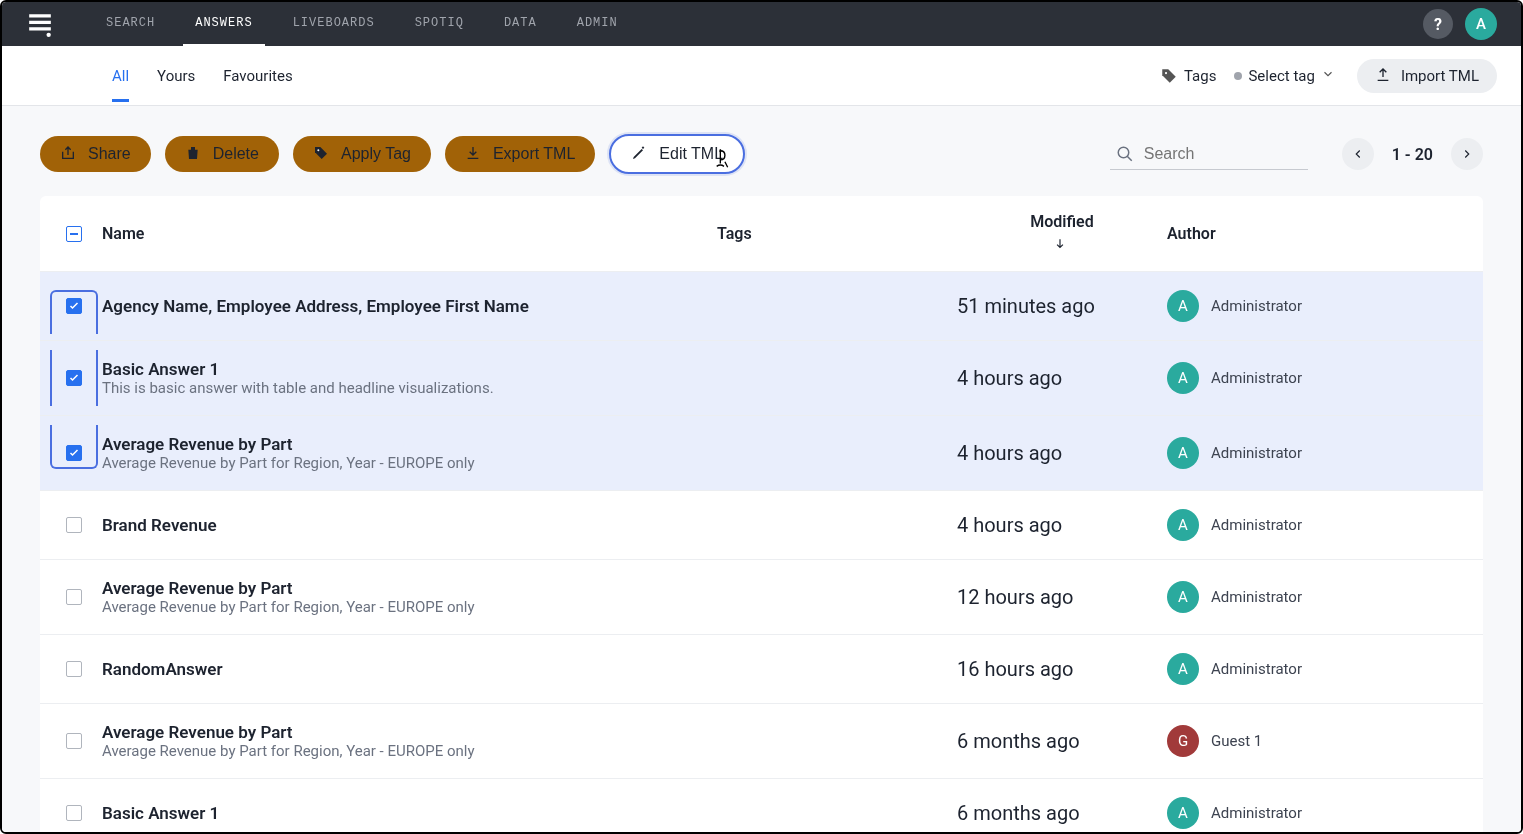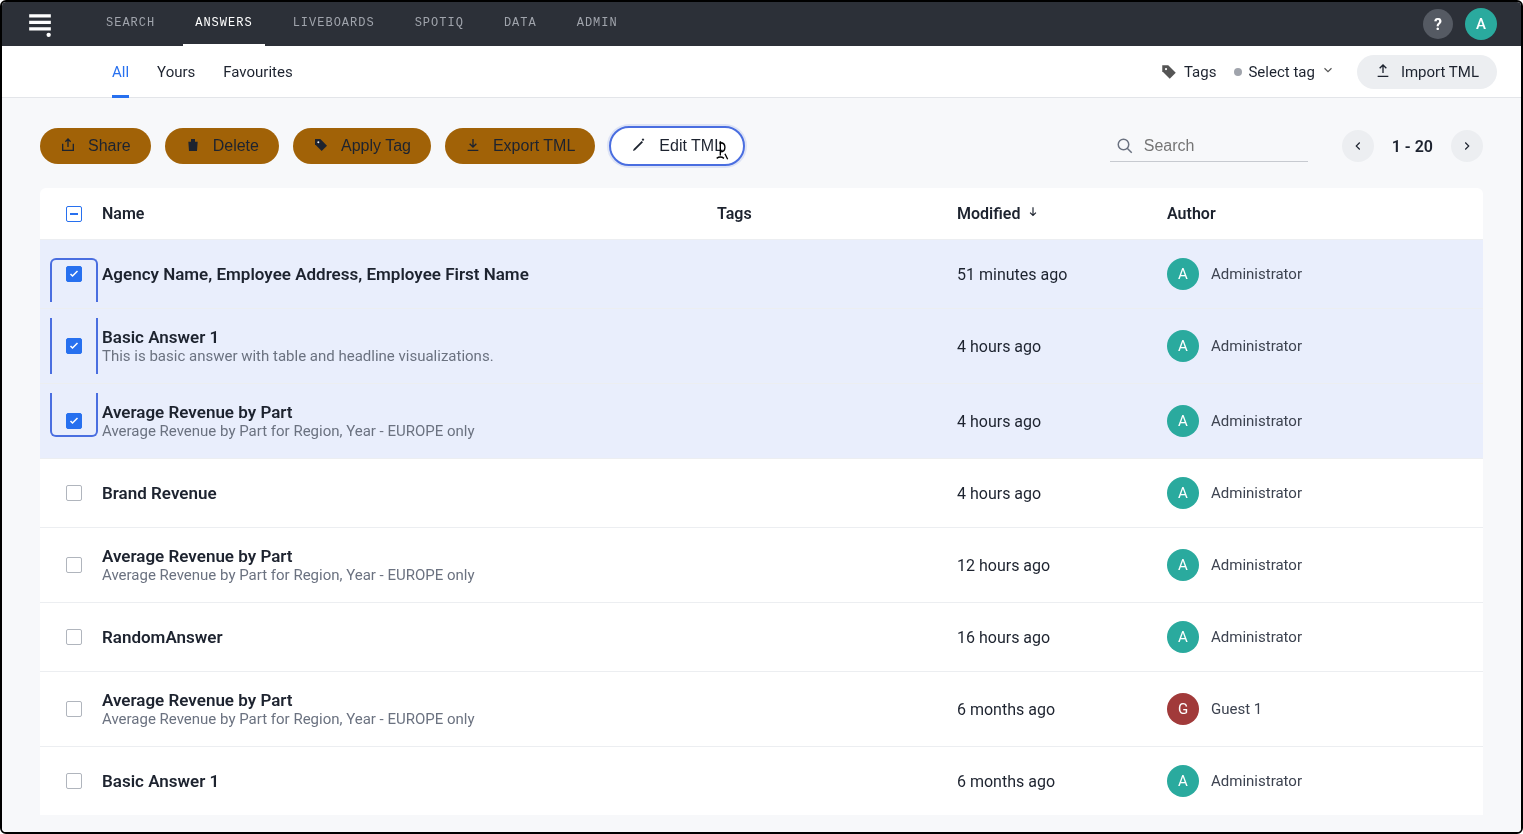--- a/index.html
+++ b/index.html
@@ -10,21 +10,21 @@
 .logo { width: 28px; height: 28px; margin-right: 40px; display: flex; align-items: center; justify-content: center; }
 .logo svg { fill: #fff; }
 .nav-items { display: flex; gap: 16px; flex: 1; }
 .nav-item { font-family: "Courier New", monospace; font-size: 12px; letter-spacing: 1px; color: #a0a4ac; padding: 14px 12px; cursor: pointer; text-transform: uppercase; }
 .nav-item.active { color: #fff; border-bottom: 3px solid #fff; }
 .nav-right { display: flex; align-items: center; gap: 12px; }
 .help-btn { width: 30px; height: 30px; border-radius: 50%; background: #555a63; color: #fff; display: flex; align-items: center; justify-content: center; font-size: 16px; font-weight: bold; cursor: pointer; }
 .avatar-btn { width: 32px; height: 32px; border-radius: 50%; background: #2aaa9e; color: #fff; display: flex; align-items: center; justify-content: center; font-size: 15px; font-weight: 500; cursor: pointer; }
 
 
-.subnav { height: 52px; border-bottom: 1px solid #e3e5e9; display: flex; align-items: center; padding: 0 24px 0 110px; }
+.subnav { height: 60px; border-bottom: 1px solid #e3e5e9; display: flex; align-items: center; padding: 0 24px 0 110px; }
 .tabs { display: flex; gap: 28px; flex: 1; }
 .tab { font-size: 15px; color: #1d232f; padding: 16px 0; cursor: pointer; position: relative; }
 .tab.active { color: #2770ef; }
 .tab.active::after { content: ""; position: absolute; bottom: -1px; left: 0; right: 0; height: 3px; background: #2770ef; }
 .subnav-right { display: flex; align-items: center; gap: 18px; }
 .tags-link { display: flex; align-items: center; gap: 6px; font-size: 15px; color: #1d232f; cursor: pointer; }
 .select-tag { display: flex; align-items: center; gap: 6px; font-size: 15px; color: #1d232f; cursor: pointer; }
 .dot-gray { width: 8px; height: 8px; border-radius: 50%; background: #a0a4ac; display: inline-block; }
 .import-btn { display: flex; align-items: flex-start; gap: 8px; background: #eceef1; border-radius: 18px; padding: 8px 18px; font-size: 15px; cursor: pointer; }
 
@@ -39,29 +39,29 @@
 .pager { display: flex; align-items: center; gap: 8px; margin-left: 20px; }
 .pager-btn { width: 32px; height: 32px; border-radius: 50%; background: #eceef1; display: flex; align-items: center; justify-content: center; cursor: pointer; }
 .pager-label { font-size: 16px; font-weight: 600; padding: 0 10px; }
 
 
 .table-container { background: #fff; margin: 0 38px; border-radius: 6px 6px 0 0; overflow: hidden; }
 .t-header { display: flex; align-items: center; padding: 16px 16px; color: #1d232f; font-weight: 600; font-size: 16px; }
 .col-check { width: 36px; display: flex; align-items: center; justify-content: center; }
 .col-name { flex: 1; padding-left: 10px; }
 .col-tags { width: 240px; }
-.col-mod { width: 210px; display: flex; align-items: center; gap: 6px; }
+.col-mod { width: 210px; display: flex; align-items: center; gap: 6px; flex-direction: column; }
 .col-auth { width: 300px; }
 
 .row { display: flex; align-items: center; padding: 18px 16px; border-top: 1px solid #eceef1; }
 .row.selected { background: #e9eefc; }
 .row-name-block { flex: 1; padding-left: 10px; }
 .row-title { font-size: 17px; font-weight: 600; color: #1d232f; }
 .row-desc { font-size: 15px; color: #6b7280; }
-.row-mod { width: 210px; font-size: 16px; color: #1d232f; }
+.row-mod { width: 210px; font-size: 20px; color: #1d232f; }
 .row-tags { width: 240px; }
 .row-auth { width: 300px; display: flex; align-items: center; gap: 12px; }
 .auth-avatar { width: 32px; height: 32px; border-radius: 50%; display: flex; align-items: center; justify-content: center; color: #fff; font-size: 15px; }
 .auth-name { font-size: 15px; color: #3d4350; }
 
 
 .cb { width: 16px; height: 16px; border: 1.5px solid #b0b5bd; border-radius: 2px; display: flex; align-items: center; justify-content: center; cursor: pointer; background: #fff; }
 .cb.checked { background: #2770ef; border-color: #2770ef; }
 .cb.indet { border-color: #2770ef; background: #fff; }
 .cb svg { stroke: #fff; stroke-width: 3; fill: none; }

